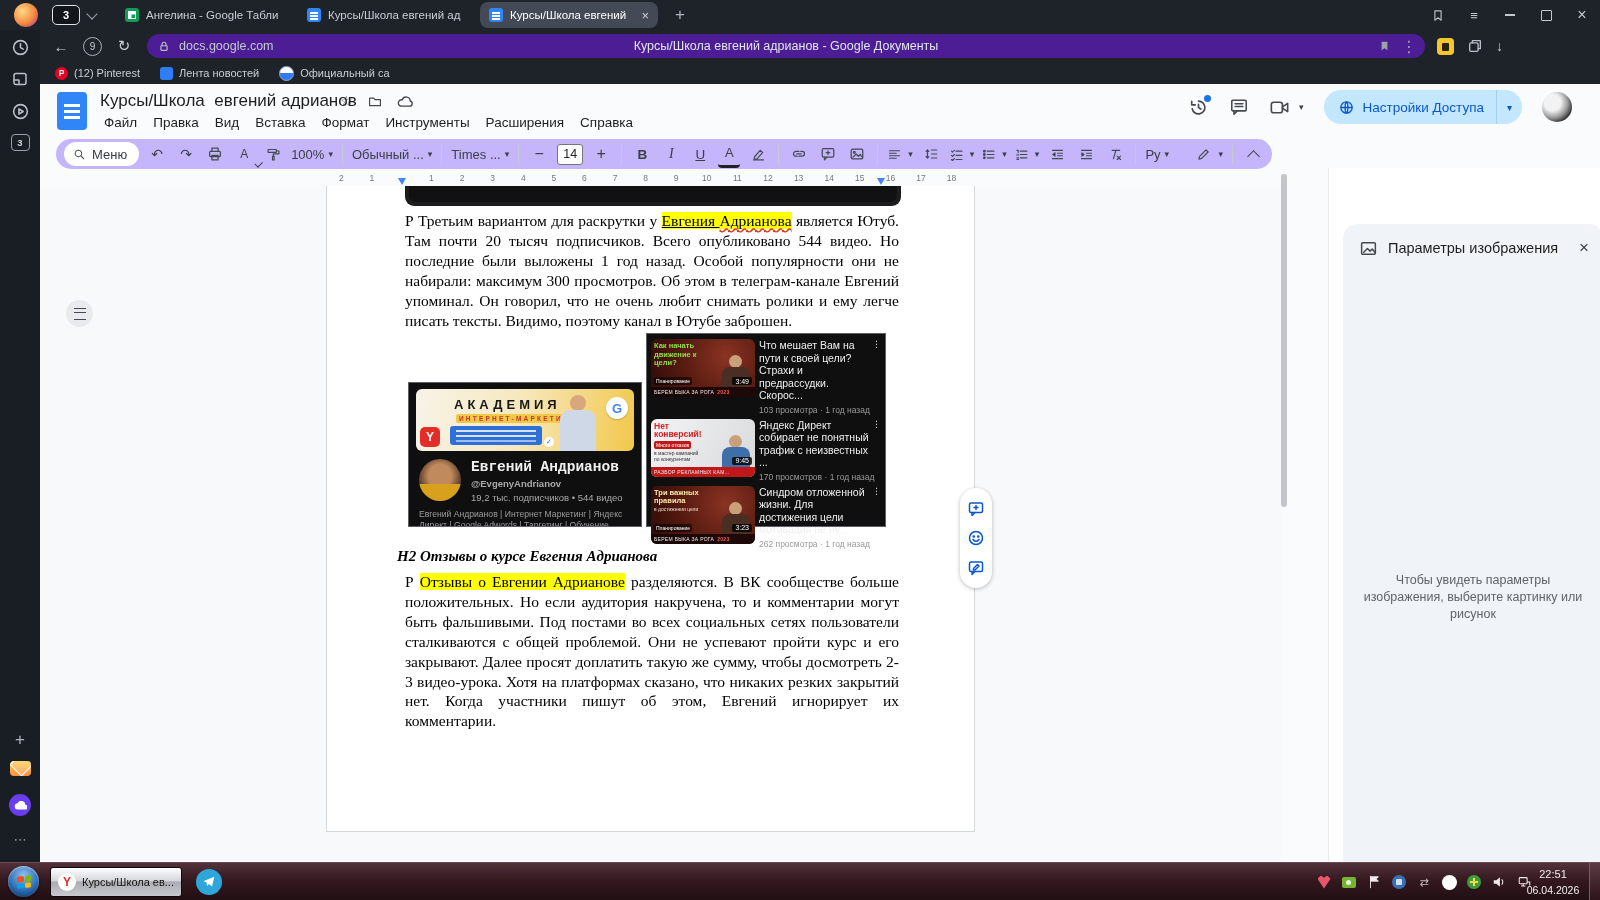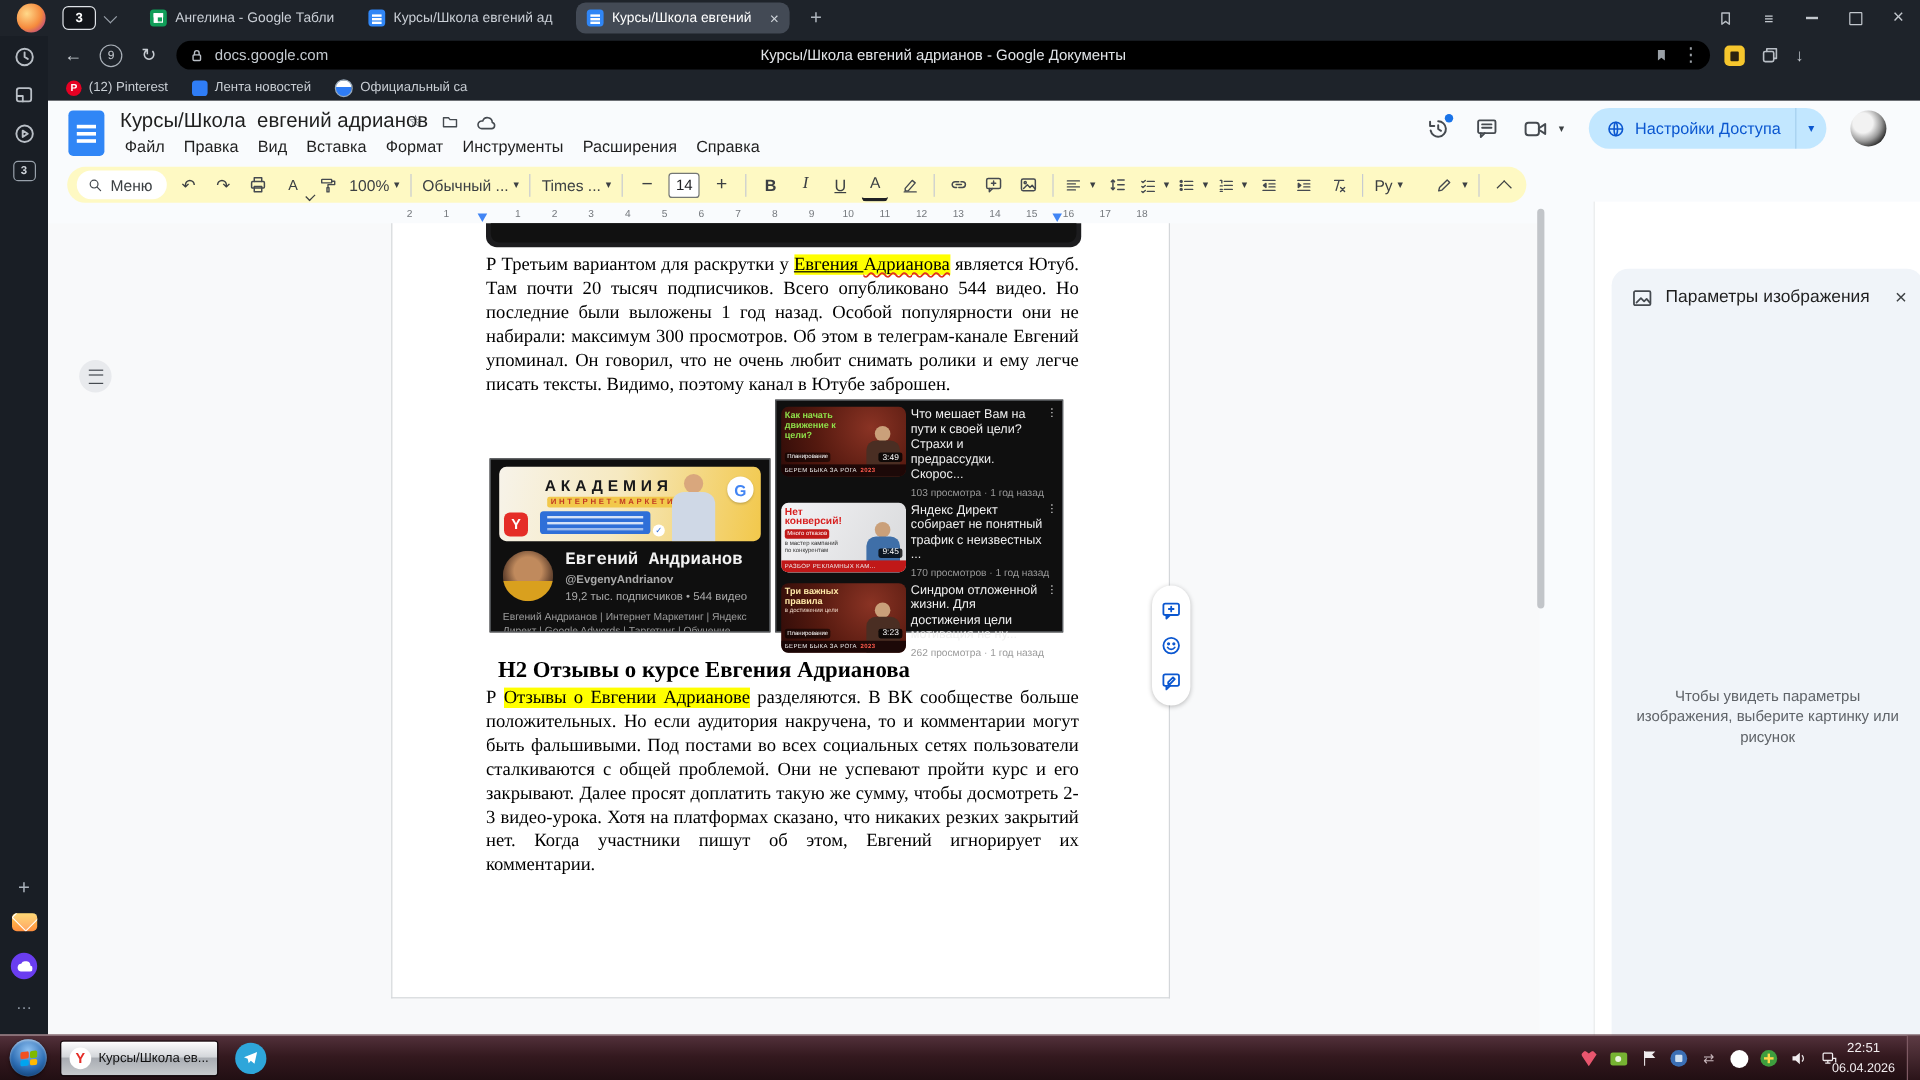--- a/index.html
+++ b/index.html
@@ -34,21 +34,21 @@
   .newtab{color:#aeb5bd;font-size:17px;margin-left:10px;width:24px;height:24px;border-radius:50%;display:flex;align-items:center;justify-content:center;}
   .winctl{position:absolute;right:0;top:0;height:30px;display:flex;align-items:center;gap:0;}
   .wbtn{width:36px;height:30px;display:flex;align-items:center;justify-content:center;color:#c3c8ce;font-size:13px;}
   .minbar{width:10px;height:1.6px;background:#c3c8ce;display:block;}
   .restbox{width:9px;height:9px;border:1.4px solid #c3c8ce;border-radius:1px;display:block;}
 
   .addrrow{position:absolute;left:0;top:30px;width:1600px;height:32px;display:flex;align-items:center;}
   .navg{color:#c8cdd3;font-size:15px;width:30px;text-align:center;flex:none;}
   .ninecirc{width:17px;height:17px;border:1.5px solid #aab1b9;border-radius:50%;color:#c8cdd3;font-size:10px;
     display:flex;align-items:center;justify-content:center;margin:0 7px;flex:none;}
-  .urlpill{position:relative;margin-left:8px;width:1258px;height:24px;background:#000000;border-radius:12px;
+  .urlpill{position:relative;margin-left:8px;width:1258px;height:24px;background:#4c1d95;border-radius:12px;
     display:flex;align-items:center;padding:0 10px;flex:none;}
   .urltext{color:#c3c9cf;font-size:12.5px;margin-left:8px;}
   .wintitle{position:absolute;left:0;right:0;text-align:center;color:#e2e5e9;font-size:12.5px;pointer-events:none;}
   .pillright{position:absolute;right:8px;display:flex;align-items:center;gap:10px;color:#9aa0a6;}
   .extyellow{width:17px;height:17px;border-radius:4px;background:linear-gradient(#ffd83d,#f4b columns31);background:#f6c62d;position:relative;}
   .extyellow:before{content:"";position:absolute;left:5px;top:5px;width:7px;height:8px;background:#2b2310;border-radius:1px;}
   .addrright{display:flex;align-items:center;gap:13px;margin-left:12px;color:#c3c8ce;}
 
   .bmrow{position:absolute;left:0;top:62px;width:1600px;height:22px;display:flex;align-items:center;gap:20px;padding-left:55px;}
   .bmitem{display:flex;align-items:center;gap:6px;color:#c9ced4;font-size:11px;white-space:nowrap;}
@@ -79,21 +79,21 @@
   .menuitem{font-size:13.5px;color:#1f1f1f;padding:2px 8px;}
   .hdr-right{position:absolute;right:28px;top:6px;display:flex;align-items:center;gap:20px;}
   .historywrap{position:relative;}
   .bluedot{position:absolute;right:-2px;top:-2px;width:7px;height:7px;border-radius:50%;background:#1a73e8;}
   .sharepill{display:flex;align-items:center;height:34px;background:#c2e7ff;border-radius:17px;overflow:hidden;}
   .sharemain{display:flex;align-items:center;gap:8px;padding:0 12px 0 14px;font-size:13.5px;color:#0b57d0;font-weight:500;}
   .sharesep{width:1px;height:34px;background:#a5cfee;}
   .sharecaret{padding:0 10px;color:#0b57d0;font-size:10px;}
   .userav{width:30px;height:30px;border-radius:50%;background:radial-gradient(circle at 35% 35%,#f2f2f2 30%,#9a9a9a 55%,#1c1c1c 80%);}
 
-  .toolbar{position:absolute;left:16px;top:55px;width:1216px;height:30px;background:#fef9c3;border-radius:18px;
+  .toolbar{position:absolute;left:16px;top:55px;width:1216px;height:30px;background:#c4b5fd;border-radius:18px;
     display:flex;align-items:center;gap:7px;padding:0 8px;box-sizing:border-box;}
   .tbtn{min-width:22px;height:24px;display:flex;align-items:center;justify-content:center;color:#3c4043;border-radius:4px;}
   .tsep{width:1px;height:19px;background:#c7cbd1;margin:0 2px;}
   .menupill{display:flex;align-items:center;gap:6px;background:#fff;border-radius:14px;height:24px;padding:0 12px 0 9px;
     font-size:13px;color:#3c4043;}
   .tlabel{font-size:13px;color:#3c4043;text-align:right;}
   .caret{font-size:9px;color:#3c4043;margin-left:4px;}
   .sizebox{width:24px;height:19px;border:1px solid #747775;border-radius:3px;background:#fff;font-size:12.5px;
     display:flex;align-items:center;justify-content:center;color:#202124;}
   .bld{font-weight:bold;font-size:13.5px;}
@@ -741,21 +741,21 @@
                 </span>
             </span>
             <span>
               <div class="vtitle">Синдром отложенной жизни. Для достижения цели мотивация не ну...</div>
               <div class="vmeta">262 просмотра · 1 год назад</div>
             </span>
             <span class="vdots">⋮</span>
           </div>
         </div>
 
-        <div class="serif" style="position:absolute;left:88px;top:362px;font-size:19px;font-weight:bold;">Н2 Отзывы о курсе Евгения Адрианова</div>
+        <div class="serif" style="position:absolute;left:70px;top:362px;font-size:15px;font-weight:bold;font-style:italic;">Н2 Отзывы о курсе Евгения Адрианова</div>
 
         <div class="docp serif" style="left:78px;top:386px;">
           <span>Р </span><span class="hl">Отзывы о Евгении Адрианове</span><span> разделяются. В ВК сообществе больше положительных. Но если аудитория накручена, то и комментарии могут быть фальшивыми. Под постами во всех социальных сетях пользователи сталкиваются с общей проблемой. Они не успевают пройти курс и его закрывают. Далее просят доплатить такую же сумму, чтобы досмотреть 2-3 видео-урока. Хотя на платформах сказано, что никаких резких закрытий нет. Когда участники пишут об этом, Евгений игнорирует их комментарии.</span>
         </div>
       </div>
 
       <div class="floatpill">
         <span>
           <svg width="18" height="18" viewBox="0 0 18 18">
               <g class="stb">

